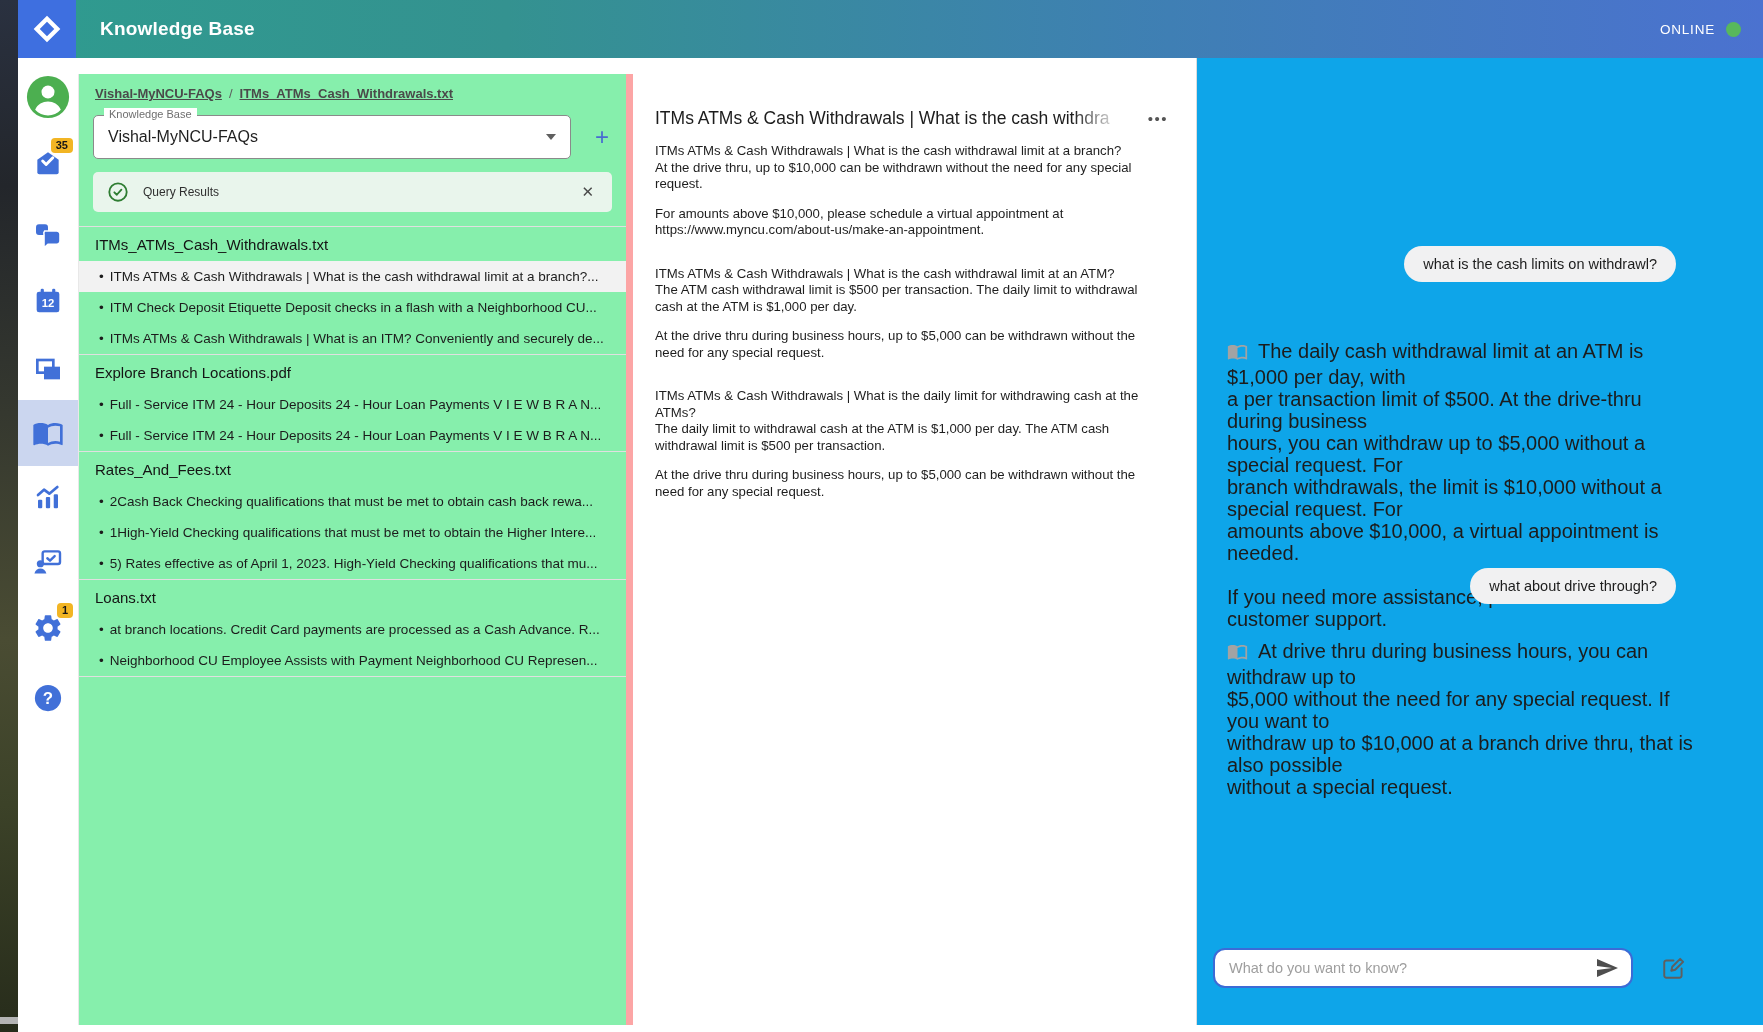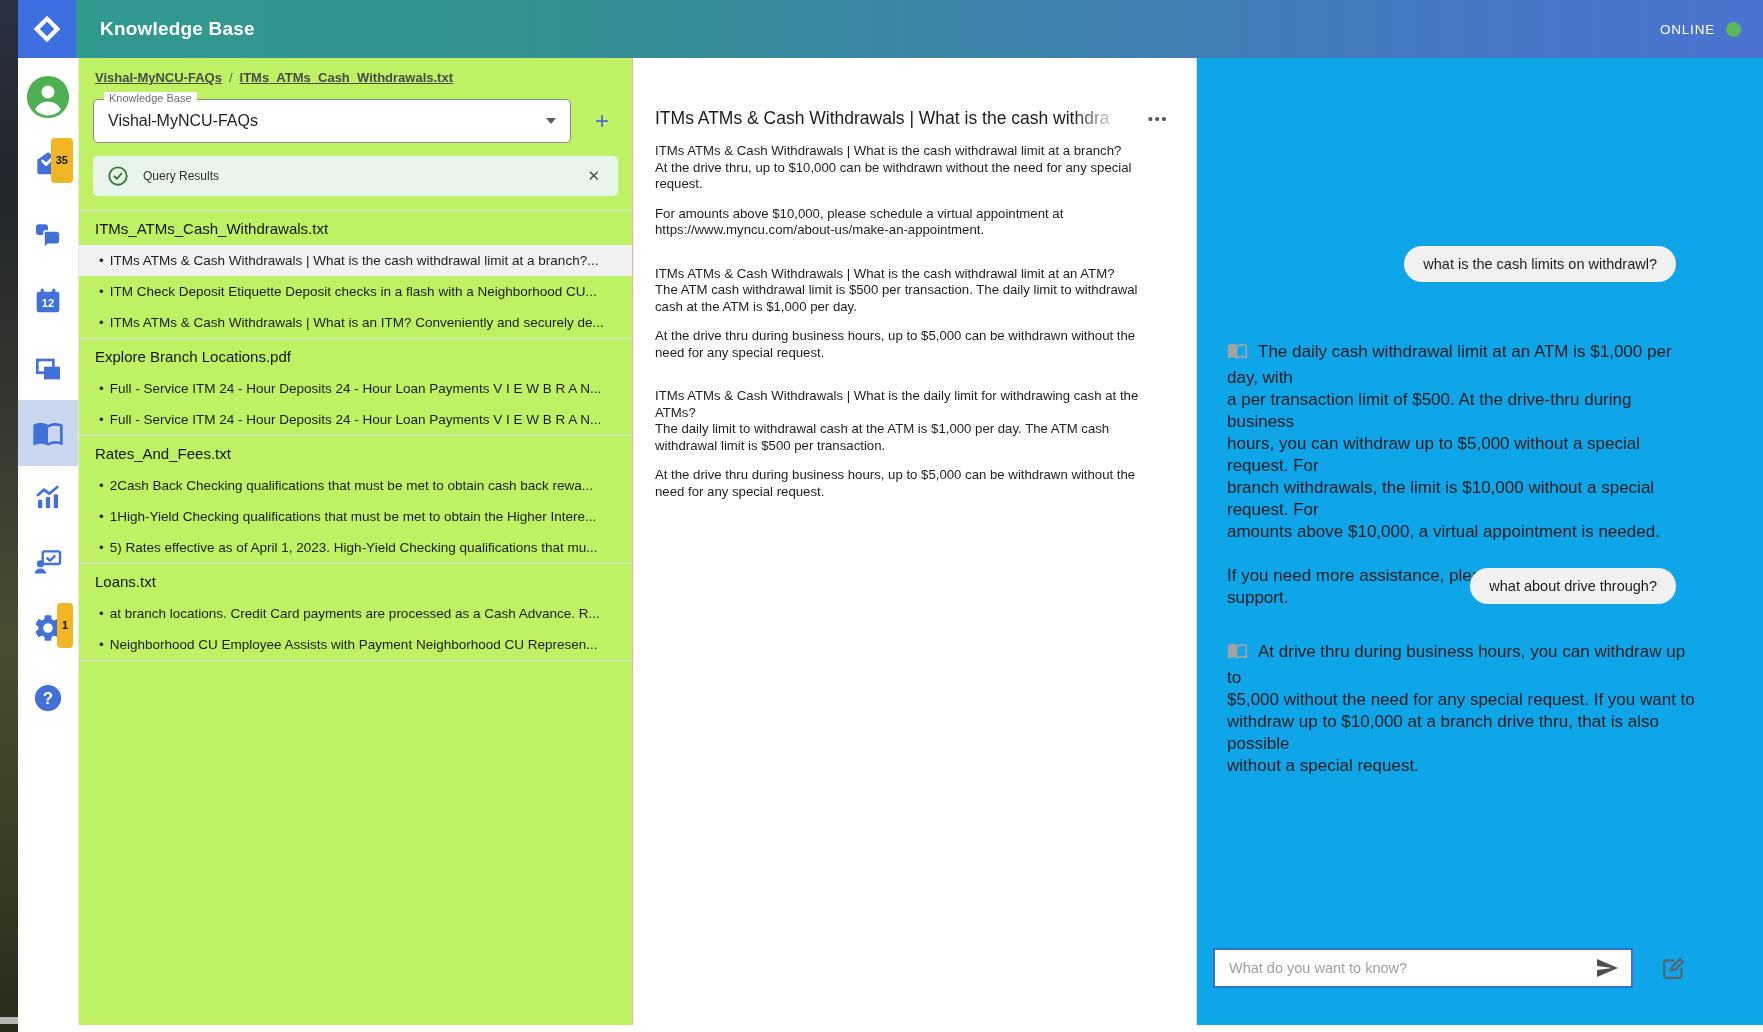--- a/index.html
+++ b/index.html
@@ -28,24 +28,24 @@
   .topbar-right { margin-left:auto; display:flex; align-items:center; gap:11px; padding-right:22px; }
   .online-label { color:#fff; font-weight:normal; font-size:13.5px; letter-spacing:0.8px; }
   .online-dot { width:15px; height:15px; border-radius:50%; background:#58B85C; }
 
   .content { flex:1; display:flex; position:relative; min-height:0; }
 
   
   .rail { flex:0 0 60px; position:relative; background:#fff; }
   .rail-item { position:absolute; left:0; width:60px; height:56px; display:flex; align-items:center; justify-content:center; cursor:pointer; }
   .rail-item.selected { background:#CBD6EF; height:66px; }
-  .badge { position:absolute; top:3px; right:5px; background:#F2B524; color:#161616; font-size:11px; font-weight:bold; padding:16px 5px; border-radius:4px; line-height:13px; }
-
-  
-  .left-panel { flex:0 0 555px; border-left:1px solid #e8e8e8; border-right:1px solid #fca5a5; position:relative; background:#bef264; overflow:hidden; }
+  .badge { position:absolute; top:3px; right:5px; background:#F2B524; color:#161616; font-size:11px; font-weight:bold; padding:1px 5px; border-radius:4px; line-height:13px; }
+
+  
+  .left-panel { flex:0 0 555px; border-left:1px solid #e8e8e8; border-right:7px solid #fca5a5; position:relative; background:#86efac; overflow:hidden;margin-top:16px; }
   .breadcrumb { padding:12px 0 0 16px; font-size:13px; white-space:nowrap; }
   .crumb { color:#4a4a4a; font-weight:bold; text-decoration:underline; cursor:pointer; }
   .crumb-sep { color:#5c5c5c; margin:0 7px; }
   .kb-row { display:flex; align-items:center; margin:14px 14px 0 14px; }
   .kb-fieldset { position:relative; flex:0 0 478px; height:44px; border:1px solid #8a8a8a; border-radius:5px; display:flex; align-items:center; padding:0 14px; cursor:pointer; background:#fff; }
   .kb-label { position:absolute; top:-8px; left:10px; background:#fff; padding:0 5px; font-size:11px; color:#6f6f6f; }
   .kb-value { font-size:16px; color:#1f1f1f; flex:1; }
   .kb-caret { width:0; height:0; border-left:5px solid transparent; border-right:5px solid transparent; border-top:6px solid #5f5f5f; }
   .kb-add { margin-left:24px; color:#486bd1; font-size:24px; line-height:24px; cursor:pointer; font-weight:400; }
   .banner { margin:13px 14px 0; background:#E9F5EC; border-radius:5px; height:40px; display:flex; align-items:center; padding:0 14px; }
@@ -69,28 +69,28 @@
   .doc-menu { margin-left:auto; color:#555; font-size:15px; letter-spacing:1.5px; cursor:pointer; padding:2px 6px; }
   .doc-body { margin-top:14px; }
   .doc-body p { font-size:13.2px; line-height:16.5px; color:#1e1e1e; margin:0 0 13px; white-space:pre-line; }
   .doc-body p.gap { margin-top:27px; }
 
   
   .right-panel { flex:1; position:relative; background:#0ea5e9; }
   .msg-user { position:absolute; background:#f1f1f2; border-radius:20px; padding:10px 19px; font-size:14.5px; color:#1c1c1c; white-space:nowrap; }
   .msg-user.u1 { top:188px; right:87px; }
   .msg-user.u2 { top:502px; right:87px;margin-top:8px; }
-  .msg-bot { position:absolute; left:30px; width:470px; font-size:17px; line-height:22px; color:#1c1c1c; }
+  .msg-bot { position:absolute; left:30px; width:470px; font-size:20px; line-height:22px; color:#1c1c1c; }
   .msg-bot.b1 { top:282px; }
   .msg-bot.b2 { top:582px; }
   .msg-bot p { margin:0 0 22px; white-space:pre-line; }
   .msg-bot p:last-child { margin-bottom:0; }
   .book-icon { display:inline-block; vertical-align:-4px; margin-right:10px; }
   .input-row { position:absolute; left:16px; bottom:37px; display:flex; align-items:center; }
-  .chat-input { width:420px; height:40px; border:2px solid #3C6BD6; border-radius:0; display:flex; align-items:center; padding:0 12px 0 14px; background:#fff; }
+  .chat-input { width:420px; height:40px; border:2px solid #3C6BD6; border-radius:12px; display:flex; align-items:center; padding:0 12px 0 14px; background:#fff; }
   .chat-input input { border:none; outline:none; flex:1; font-size:14.5px; color:#333; font-family:"Liberation Sans",sans-serif; background:transparent; }
   .chat-input input::placeholder { color:#9e9e9e; }
   .send-btn { display:flex; align-items:center; cursor:pointer; margin-left:8px; }
   .edit-btn { display:flex; align-items:center; cursor:pointer; margin-left:28px; }
 </style>
 </head>
 <body>
 
 <div class="desktop">
   <div class="photo-strip"></div>

